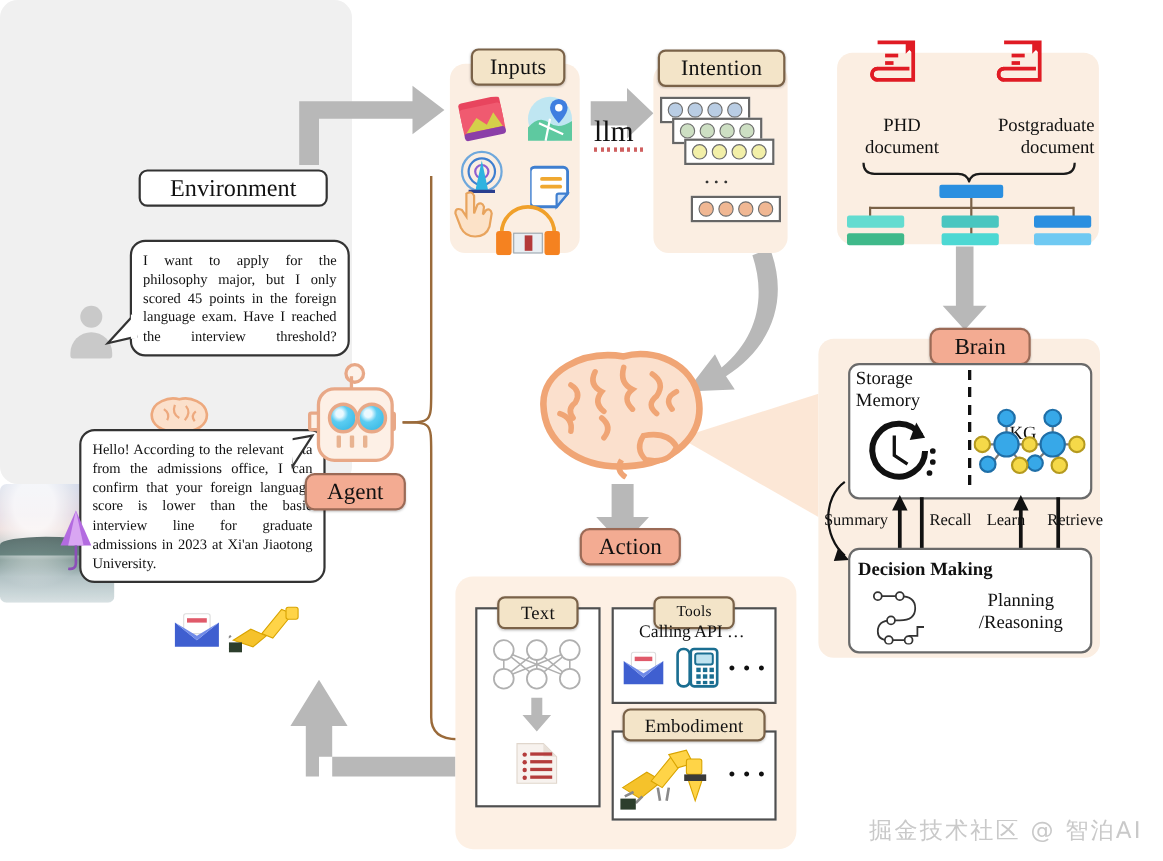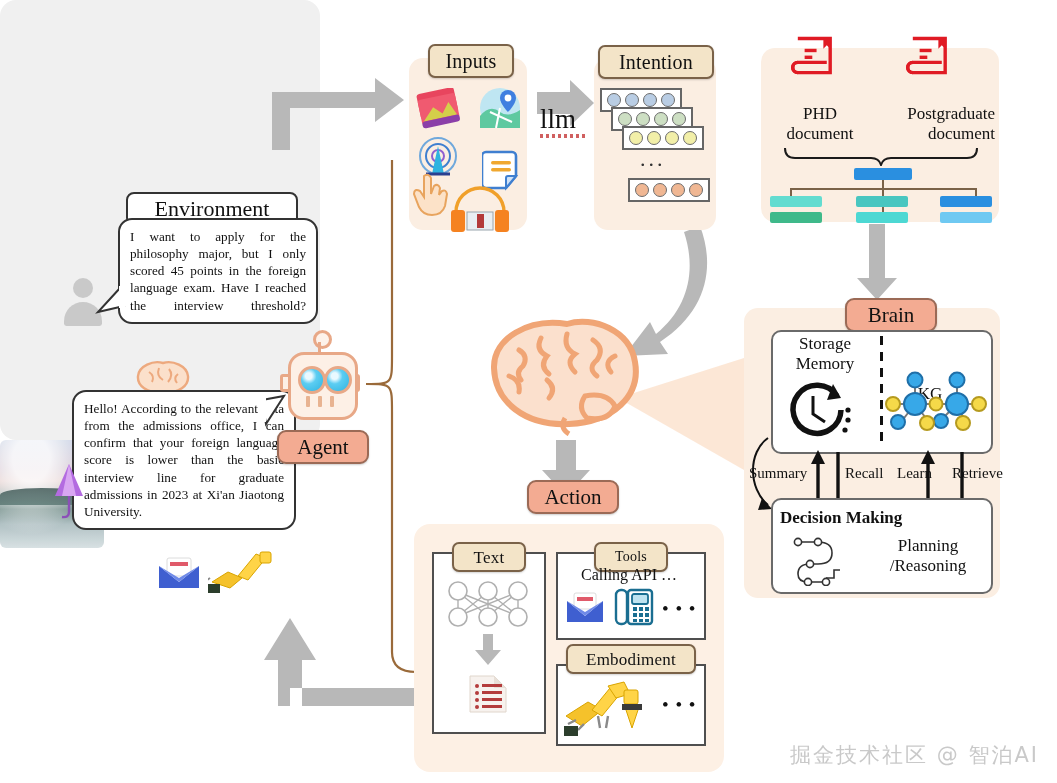--- a/index.html
+++ b/index.html
@@ -10,21 +10,21 @@
   
   .panel{position:absolute;background:#fbeee2;border-radius:14px;}
   .panel-soft{position:absolute;background:#fdf0e4;border-radius:16px;}
   .tag{position:absolute;background:#f3e4c8;border:2px solid #7a6248;border-radius:7px;
        text-align:center;line-height:1;display:flex;align-items:center;justify-content:center;
        font-size:20px;letter-spacing:.2px;box-shadow:0 1px 2px rgba(0,0,0,.18);}
   .tag-salmon{position:absolute;background:#f3ab92;border:2px solid #9b6a56;border-radius:9px;
        display:flex;align-items:center;justify-content:center;font-size:21px;
        box-shadow:0 1px 2px rgba(0,0,0,.2);}
   .tag-white{position:absolute;background:#fff;border:2px solid #333;border-radius:8px;
-       display:flex;align-items:center;justify-content:center;font-size:22px;margin-top:38px;}
+       display:flex;align-items:center;justify-content:center;font-size:22px;}
   .box-white{position:absolute;background:#fff;border:2px solid #6a6a6a;border-radius:10px;}
   .box-sq{position:absolute;background:#fff;border:2px solid #4f4f4f;}
 
   
   #env-panel{left:48px;top:168px;width:320px;height:440px;background:#f0f0f0;border-radius:16px;}
   #env-photo{left:228px;top:212px;width:104px;height:108px;border-radius:6px;
      background:
       radial-gradient(ellipse at 30% 18%, rgba(255,255,255,.85) 0 18%, rgba(255,255,255,0) 60%),
       linear-gradient(#b9c5dd 0%, #c9b7c6 26%, #dfc3c1 38%, #9fb0ae 52%, #6e8a86 64%, #aebfc2 78%, #d6e0e2 100%);
      filter:blur(.3px);opacity:.95;}
@@ -339,21 +339,21 @@
     <path d="M62,62 q10,8 2,18"></path>
   </g>
 </svg>
 
 <div id="brain-panel" class="panel"></div>
 <div class="tag-salmon" style="left:845px;top:298px;width:88px;height:30px;">
   <span>Brain</span>
 </div>
 
 <div class="box-white" style="left:771px;top:330px;width:218px;height:120px;"></div>
-<div class="abs" style="left:778px;top:334px;width:94px;text-align:center;font-size:17px;line-height:1.15;">
+<div class="abs" style="left:778px;top:334px;width:94px;font-size:17px;line-height:1.15;">
   <div>Storage</div>
   <div>Memory</div>
 </div>
 <div class="abs" style="left:900px;top:348px;width:60px;text-align:center;font-size:17px;margin-top:36px;">
   <span>KG</span>
 </div>
 
 <div class="abs" style="left:880px;top:336px;width:3px;height:108px;
             background:repeating-linear-gradient(#111 0 9px,transparent 9px 16px);"></div>
 

